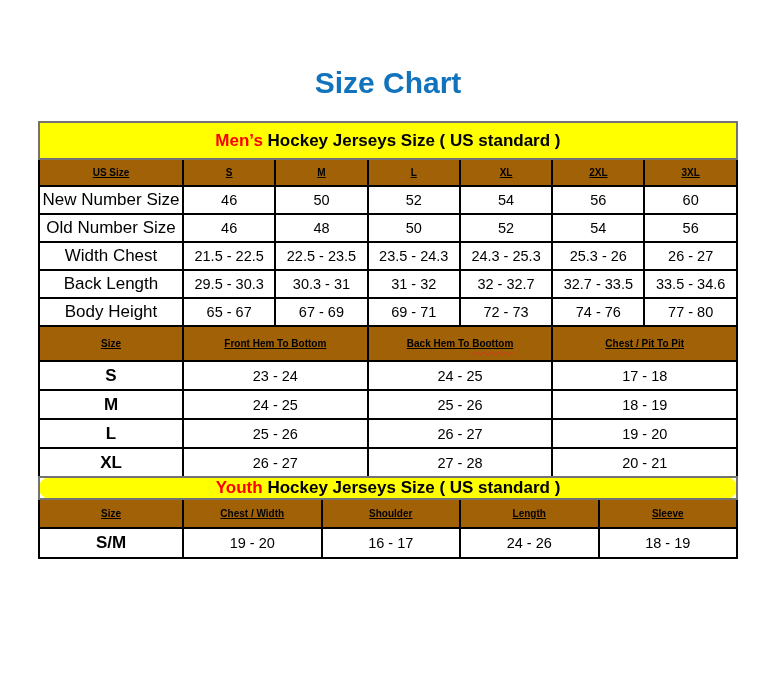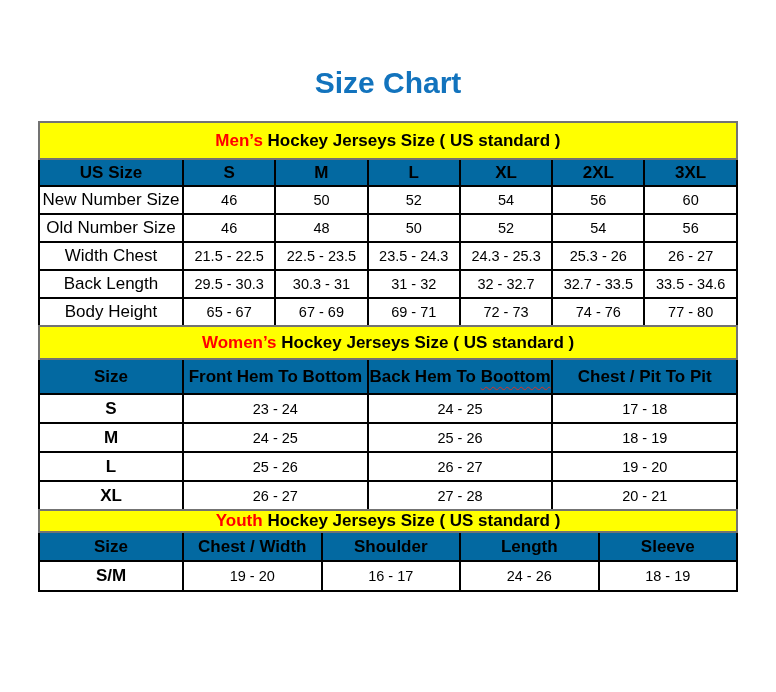--- a/index.html
+++ b/index.html
@@ -41,35 +41,35 @@
   }
   
   tr.band th {
     background: #FFFF00;
     font-size: 17px;
     font-weight: bold;
     border: 2px solid #737373;
   }
   tr.band .hl { color: #FF0000; }
   
-  tr.cols th { font-size: 17px; font-weight: bold; background: #0369a1; }
+  tr.cols th { font-size: 10px; font-weight: bold; background: #a16207; text-decoration: underline; }
   
   td { font-size: 14.5px; font-weight: normal; background: #ffffff; }
   
   td.rl { font-size: 17px; }
   .mens td.rl { font-weight: normal; }
   .womens td.rl, .youth td.rl { font-weight: bold; }
   
   .mens tr.band th { height: 37px; }
   .mens tr.cols th { height: 27px; }
   .mens tbody tr { height: 28px; }
   .womens tr.band th { height: 33px; }
   .womens tr.cols th { height: 35px; }
   .womens tbody tr { height: 29px; }
-  .youth tr.band th { height: 20px; }
+  .youth tr.band th { height: 20px; border-radius: 11px; }
   .youth tr.cols th { height: 29px; }
   .youth tbody tr { height: 30px; }
   
   .misspelled {
     text-decoration: underline;
     text-decoration-style: wavy;
     text-decoration-color: #D93025;
     text-decoration-thickness: 1px;
     text-underline-offset: 4px;
   }
@@ -162,23 +162,20 @@
     </table>
 
     <table class="womens">
       <colgroup>
         <col class="c-label">
           <col class="c-val">
           <col class="c-val">
           <col class="c-val">
       </colgroup>
       <thead>
-        <tr class="band">
-          <th colspan="4"><span class="hl">Women’s</span><span> Hockey Jerseys Size ( US standard )</span></th>
-        </tr>
         <tr class="cols">
           <th>Size</th>
           <th>Front Hem To Bottom</th>
           <th><span>Back Hem To </span><span class="misspelled">Boottom</span></th>
           <th>Chest / Pit To Pit</th>
         </tr>
       </thead>
       <tbody>
 
       <tr class="row">

